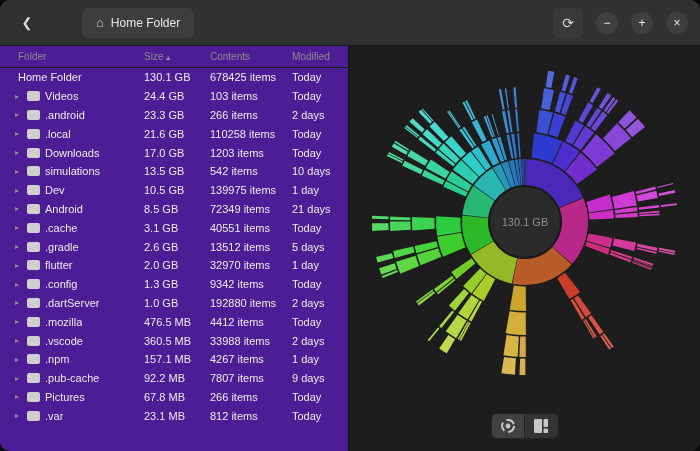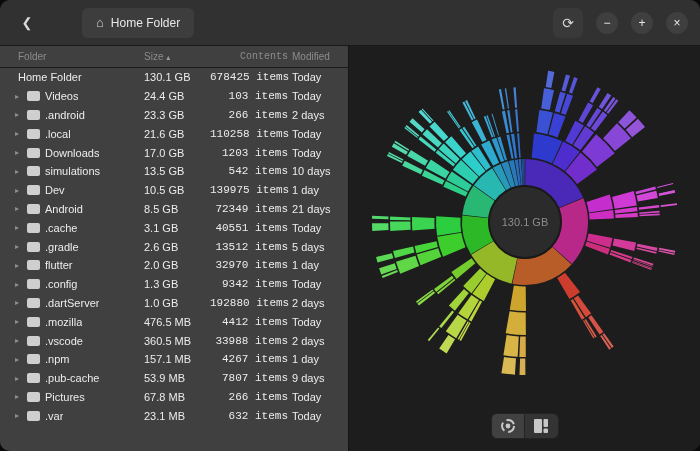--- a/index.html
+++ b/index.html
@@ -14,26 +14,26 @@
   .back-btn { background:transparent; font-size:13px; }
   .loc-btn { height:30px; background:#3d3d3d; border-radius:6px; display:flex; align-items:center;
              gap:7px; padding:0 14px; color:#e8e8e8; font-size:12px; margin-left:40px; cursor:pointer; }
   .home-ic { font-size:13px; color:#cfcfcf; }
   .refresh-btn { margin-left:auto; background:#393939; }
   .win-ctrl { width:22px; height:22px; border-radius:50%; background:#3f3f3f; color:#e8e8e8;
               display:flex; align-items:center; justify-content:center; font-size:12px;
               margin-left:13px; cursor:pointer; }
 
   
-  .list { position:absolute; top:46px; left:0; width:348px; bottom:0; background:#404040; }
+  .list { position:absolute; top:46px; left:0; width:348px; bottom:0; background:#4c1d95; }
   .cols { display:flex; height:22px; align-items:center; color:#8c8c8c; font-size:10px;
           border-bottom:1px solid #1b1b1b; }
   .col-folder { flex:1; padding-left:18px; }
   .c-size { width:66px; padding-right:4px; }
-  .c-cont { width:82px; text-align:right; padding-right:4px;font-family:Liberation Mono, monospace; }
+  .c-cont { width:82px; padding-right:4px; }
   .c-mod  { width:56px; padding-right:8px; }
   .sort { font-size:8px; color:#9a9a9a; }
   .rows { overflow:hidden; height:361px; }
   .row { display:flex; height:18.8px; align-items:center; font-size:11px; color:#ececec; cursor:default; }
   .cell { white-space:nowrap; overflow:hidden; }
   .c-name { flex:1; display:flex; align-items:center; gap:5px; padding-left:12px; }
   .c-name.root { padding-left:18px; }
   .tri { color:#8f8f8f; font-size:8px; width:10px; text-align:center; flex:none; }
   .fic { width:13px; height:10px; background:#cfcfcf; border-radius:2px; flex:none; }
   .nm { overflow:hidden; text-overflow:ellipsis; }
@@ -237,42 +237,42 @@
           <div class="cell c-size">157.1 MB</div>
           <div class="cell c-cont">4267 items</div>
           <div class="cell c-mod">1 day</div>
         </div>
         <div class="row">
           <div class="cell c-name">
             <span class="tri">▸</span>
             <span class="fic"></span>
             <span class="nm">.pub-cache</span>
           </div>
-          <div class="cell c-size">53.9 MB</div>
+          <div class="cell c-size">92.2 MB</div>
           <div class="cell c-cont">7807 items</div>
           <div class="cell c-mod">9 days</div>
         </div>
         <div class="row">
           <div class="cell c-name">
             <span class="tri">▸</span>
             <span class="fic"></span>
             <span class="nm">Pictures</span>
           </div>
           <div class="cell c-size">67.8 MB</div>
           <div class="cell c-cont">266 items</div>
           <div class="cell c-mod">Today</div>
         </div>
         <div class="row">
           <div class="cell c-name">
             <span class="tri">▸</span>
             <span class="fic"></span>
             <span class="nm">.var</span>
           </div>
           <div class="cell c-size">23.1 MB</div>
-          <div class="cell c-cont">632 items</div>
+          <div class="cell c-cont">812 items</div>
           <div class="cell c-mod">Today</div>
         </div>
         <div class="row">
           <div class="cell c-name">
             <span class="nm">blogs</span>
           </div>
           <div class="cell c-size">22.9 MB</div>
           <div class="cell c-cont">47 items</div>
           <div class="cell c-mod">Today</div>
         </div>

